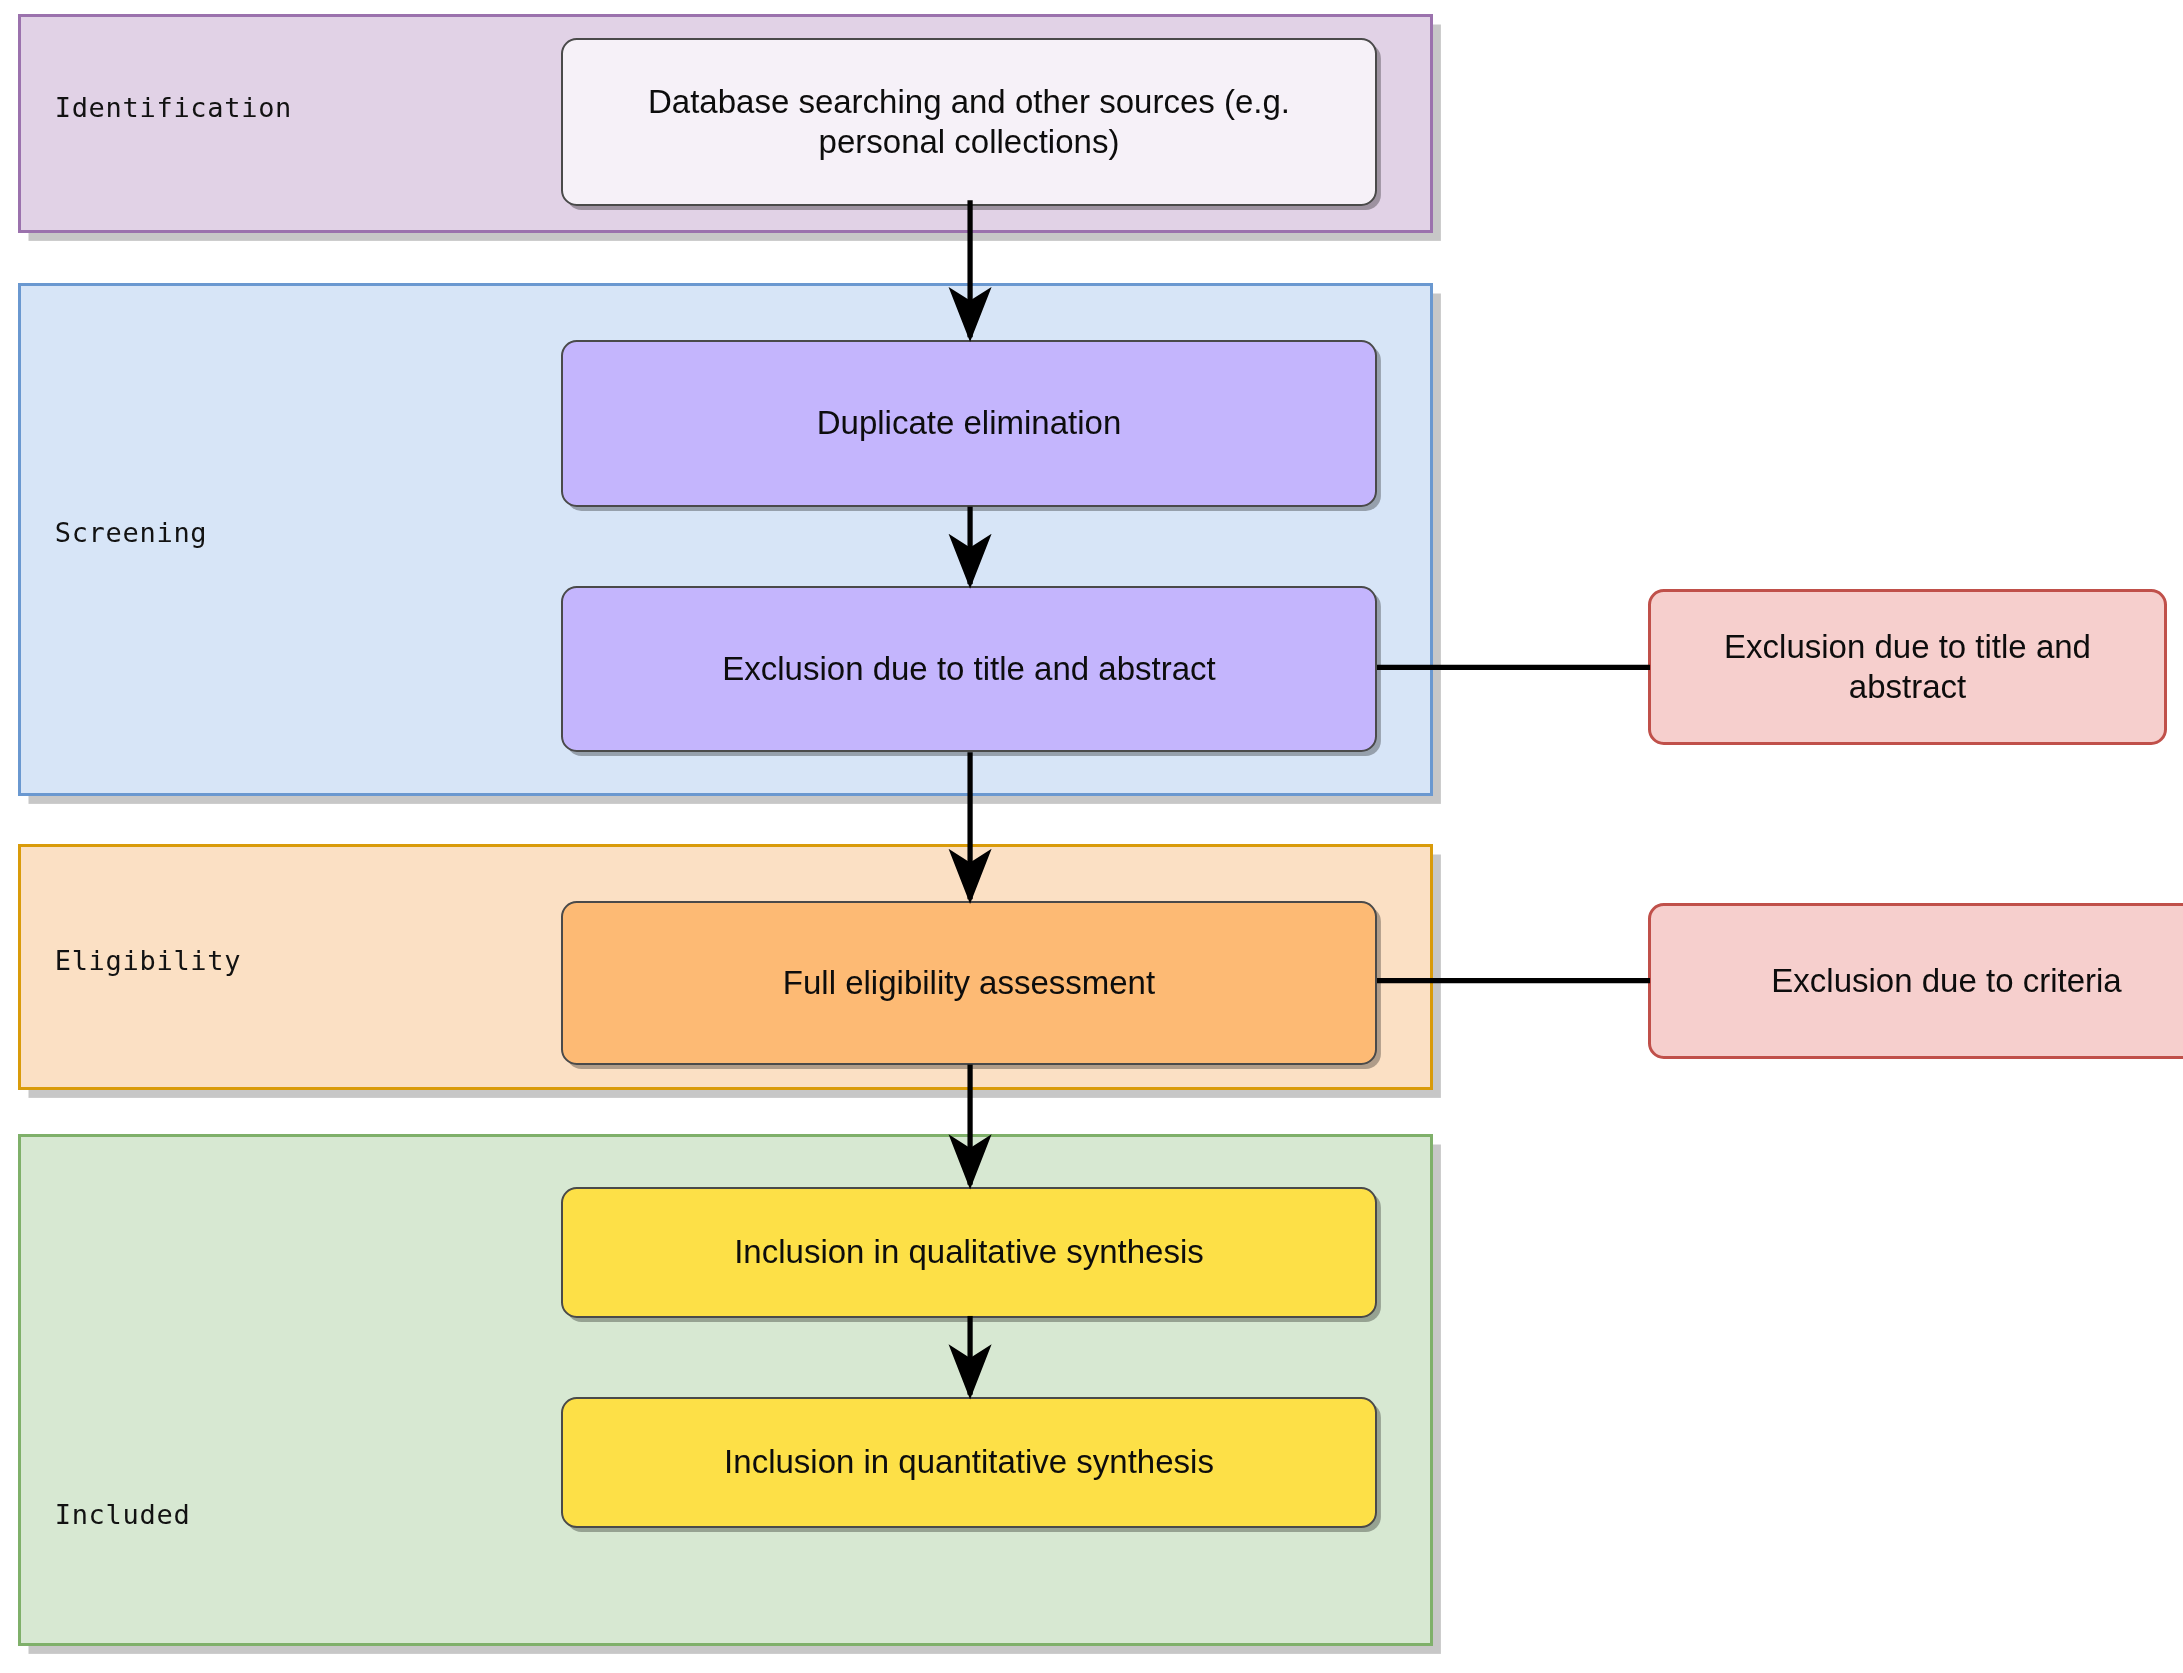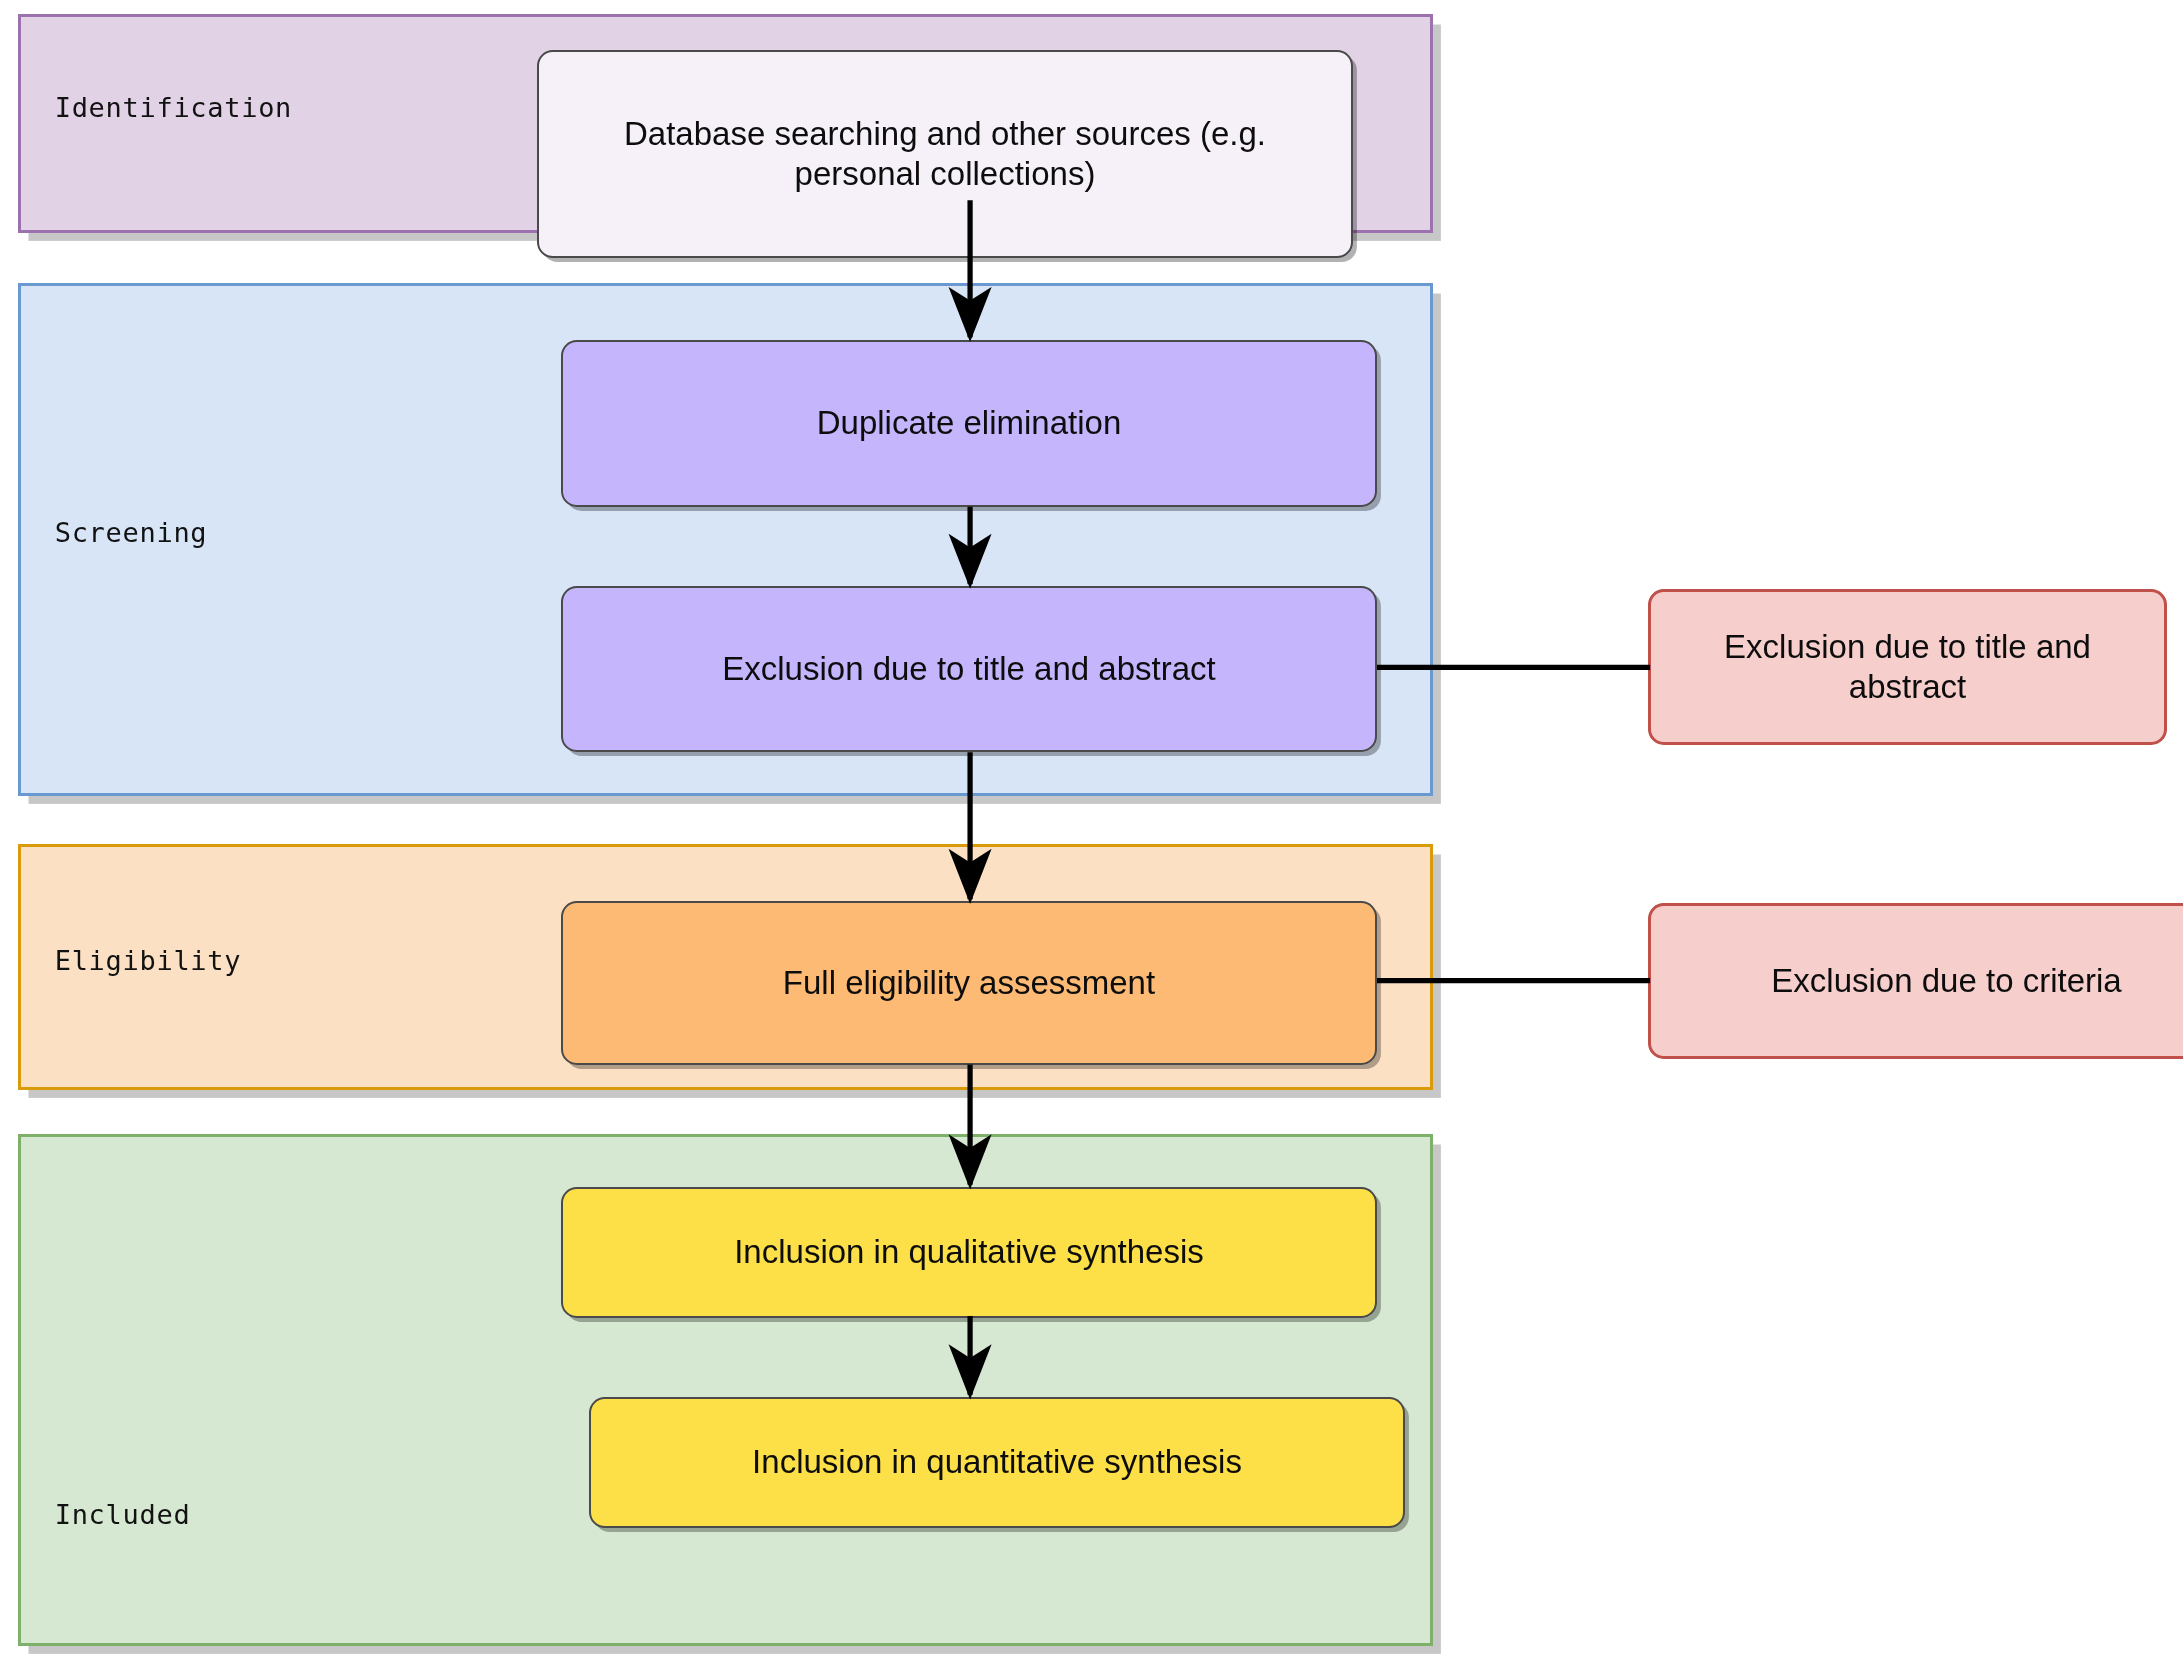--- a/index.html
+++ b/index.html
@@ -135,21 +135,21 @@
 
     <line x1="1478" y1="1622" x2="1478" y2="1805" stroke="#000000" stroke-width="8" marker-end="url(#arrowhead)"></line>
 
     <line x1="1478" y1="2005" x2="1478" y2="2125" stroke="#000000" stroke-width="8" marker-end="url(#arrowhead)"></line>
   </svg>
 
   <div class="band band-identification" style="left:17.7px; top:14.4px; width:1415px; height:219px;">
     <span class="band-label" style="left:34px; top:77px;">Identification</span>
   </div>
 
-  <div class="node node-ident" style="left:537px; top:38px; width:816px; height:208px;margin-top:12px;">
+  <div class="node node-ident" style="left:561px; top:38px; width:816px; height:168px;">
     <span class="node-label">Database searching and other sources (e.g. personal collections)</span>
   </div>
 
   <div class="band band-screening" style="left:17.7px; top:283px; width:1415px; height:513px;">
     <span class="band-label" style="left:34px; top:233px;text-align:center;">Screening</span>
   </div>
 
   <div class="node node-screen" style="left:561px; top:340px; width:816px; height:167px;">
     <span class="node-label">Duplicate elimination</span>
   </div>
@@ -167,21 +167,21 @@
   </div>
 
   <div class="band band-included" style="left:17.7px; top:1134px; width:1415px; height:512px;padding-left:41px;">
     <span class="band-label" style="left:34px; top:364px;">Included</span>
   </div>
 
   <div class="node node-incl" style="left:561px; top:1187px; width:816px; height:131px;">
     <span class="node-label">Inclusion in qualitative synthesis</span>
   </div>
 
-  <div class="node node-incl" style="left:561px; top:1397px; width:816px; height:131px;margin-left:28px;">
+  <div class="node node-incl" style="left:561px; top:1397px; width:816px; height:131px;">
     <span class="node-label">Inclusion in quantitative synthesis</span>
   </div>
 
   <div class="excl-node" style="left:1648px; top:589px; width:519px; height:156px;">
     <span class="excl-label">Exclusion due to title and abstract</span>
   </div>
 
   <div class="excl-node" style="left:1648px; top:903px; width:597px; height:156px;">
     <span class="excl-label">Exclusion due to criteria</span>
   </div>

